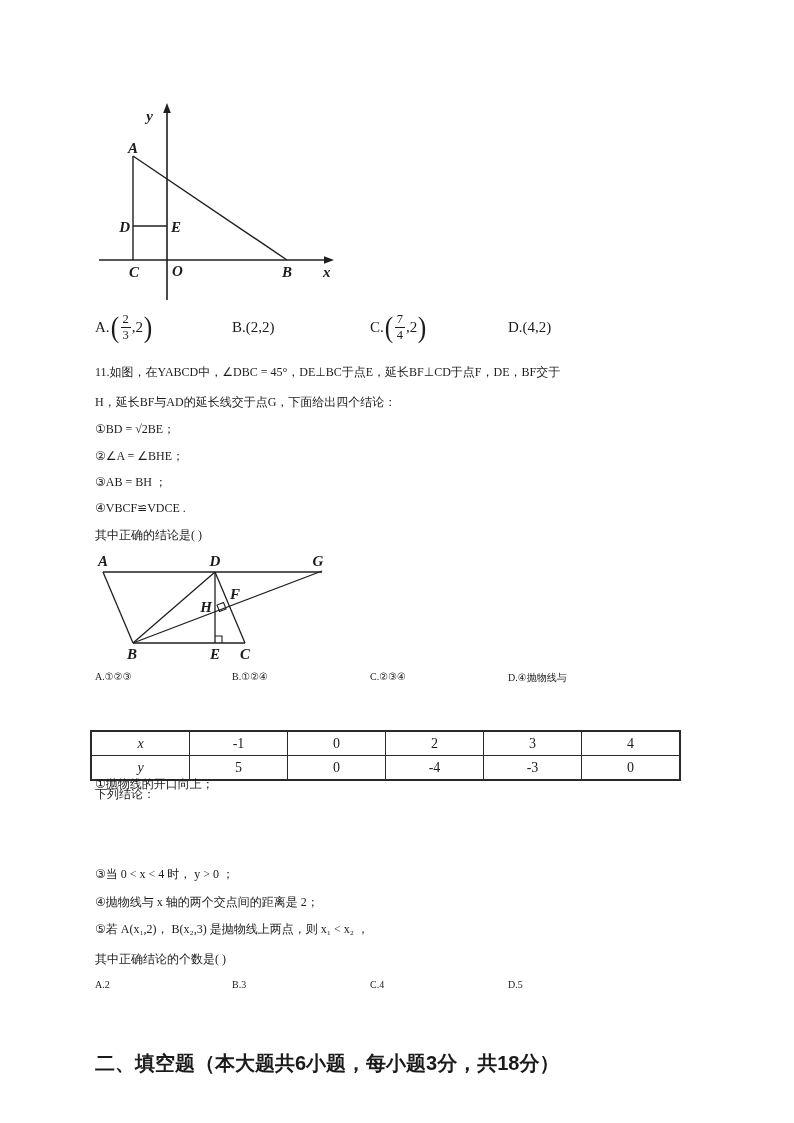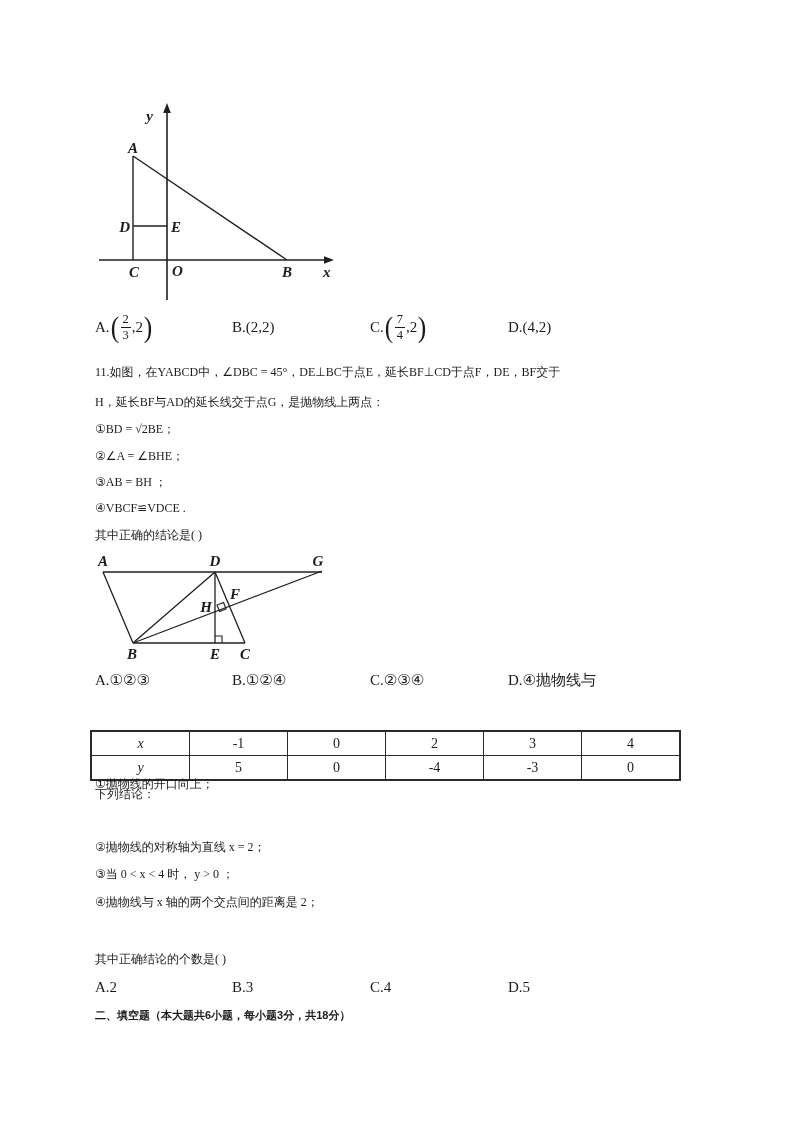--- a/index.html
+++ b/index.html
@@ -10,21 +10,21 @@
     color:#1b1b1b;
     font-family:"Liberation Serif","DejaVu Sans",serif;
     overflow:hidden;
   }
   .line{
     position:absolute;left:95px;
     font-size:12px;line-height:20px;white-space:nowrap;
     color:#1b1b1b;
   }
   .optrow{position:absolute;left:95px;width:640px;height:20px;}
-  .optrow .opt{position:absolute;top:0;white-space:nowrap;font-size:15px;}
+  .optrow .opt{position:absolute;top:0;white-space:nowrap;font-size:10px;}
   .optrow .o1{left:0;} .optrow .o2{left:137px;} .optrow .o3{left:275px;} .optrow .o4{left:413px;}
   .frow{height:42px;}
   .frow .opt{display:inline-flex;align-items:center;height:42px;font-size:15px;}
   .frac{display:inline-flex;flex-direction:column;align-items:center;
         font-size:12.5px;line-height:1.2;margin:0 1px;}
   .frac .den{border-top:1px solid #1b1b1b;padding:0 2px;}
   .frac .num{padding:0 2px;}
   .bigparen{font-size:30px;font-weight:400;line-height:1;transform:scaleX(.85);}
   #q12-table{
     position:absolute;left:90px;top:730px;
@@ -37,21 +37,21 @@
   }
   #q12-table{border:2px solid #2a2a2a;}
   #q12-table td.hdr{font-style:italic;}
   .fig{position:absolute;}
   .fig text{
     font-family:"Liberation Serif","DejaVu Serif",serif;
     font-style:italic;font-weight:600;font-size:15px;fill:#1b1b1b;
   }
   .fig line, .fig path, .fig rect{stroke:#1f1f1f;fill:none;}
   .fig .arrow{fill:#1f1f1f;stroke:none;}
-  .hdr2{font-family:"Liberation Sans","DejaVu Sans",sans-serif;font-weight:700;font-size:11px;}
+  .hdr2{font-family:"Liberation Sans","DejaVu Sans",sans-serif;font-weight:700;font-size:20px;margin-top:48px;}
 </style>
 </head>
 <body>
 
 <div id="page">
 
   <svg class="fig" style="left:95px;top:103px" width="245" height="200" viewBox="0 0 245 200">
 
     <line x1="72" y1="6" x2="72" y2="197" stroke-width="1.6"></line>
     <polygon class="arrow" points="72,0 68.2,10 75.8,10"></polygon>
@@ -97,21 +97,21 @@
         <span>,2</span>
         <span class="bigparen">)</span>
     </span>
     <span class="opt o4">
       <span>D.</span>
         <span>(4,2)</span>
     </span>
   </div>
 
   <div class="line" style="top:362px">11.如图，在YABCD中，∠DBC = 45°，DE⊥BC于点E，延长BF⊥CD于点F，DE，BF交于</div>
-  <div class="line" style="top:392px">H，延长BF与AD的延长线交于点G，是抛物线上两点：</div>
+  <div class="line" style="top:392px">H，延长BF与AD的延长线交于点G，下面给出四个结论：</div>
   <div class="line" style="top:419px">①BD = √2BE；</div>
   <div class="line" style="top:446px">②∠A = ∠BHE；</div>
   <div class="line" style="top:472px">③AB = BH ；</div>
   <div class="line" style="top:498px">④VBCF≌VDCE .</div>
   <div class="line" style="top:525px">其中正确的结论是(  )</div>
 
   <svg class="fig" style="left:95px;top:550px" width="240" height="115" viewBox="0 0 240 115">
     <line x1="8" y1="22" x2="227" y2="22" stroke-width="1.3"></line>
     <line x1="8" y1="22" x2="38" y2="93" stroke-width="1.3"></line>
     <line x1="38" y1="93" x2="150" y2="93" stroke-width="1.3"></line>
@@ -157,23 +157,23 @@
           <td>0</td>
           <td>-4</td>
           <td>-3</td>
           <td>0</td>
         </tr>
       </tbody>
   </table>
 
   <div class="line" style="top:784px">下列结论：</div>
   <div class="line" style="top:774px">①抛物线的开口向上；</div>
-  <div class="line" style="top:837px">②抛物线的对称轴为直线 x = 2；</div>
   <div class="line" style="top:864px">③当 0 &lt; x &lt; 4 时， y &gt; 0 ；</div>
   <div class="line" style="top:892px">④抛物线与 x 轴的两个交点间的距离是 2；</div>
+  <div class="line" style="top:919px">⑤若 A(x₁,2)， B(x₂,3) 是抛物线上两点，则 x₁ &lt; x₂ ，</div>
   <div class="line" style="top:949px">其中正确结论的个数是(  )</div>
 
   <div class="optrow" style="top:979px">
     <span class="opt o1">A.2</span>
     <span class="opt o2">B.3</span>
     <span class="opt o3">C.4</span>
     <span class="opt o4">D.5</span>
   </div>
 
   <div class="line hdr2" style="top:1005px">二、填空题（本大题共6小题，每小题3分，共18分）</div>

